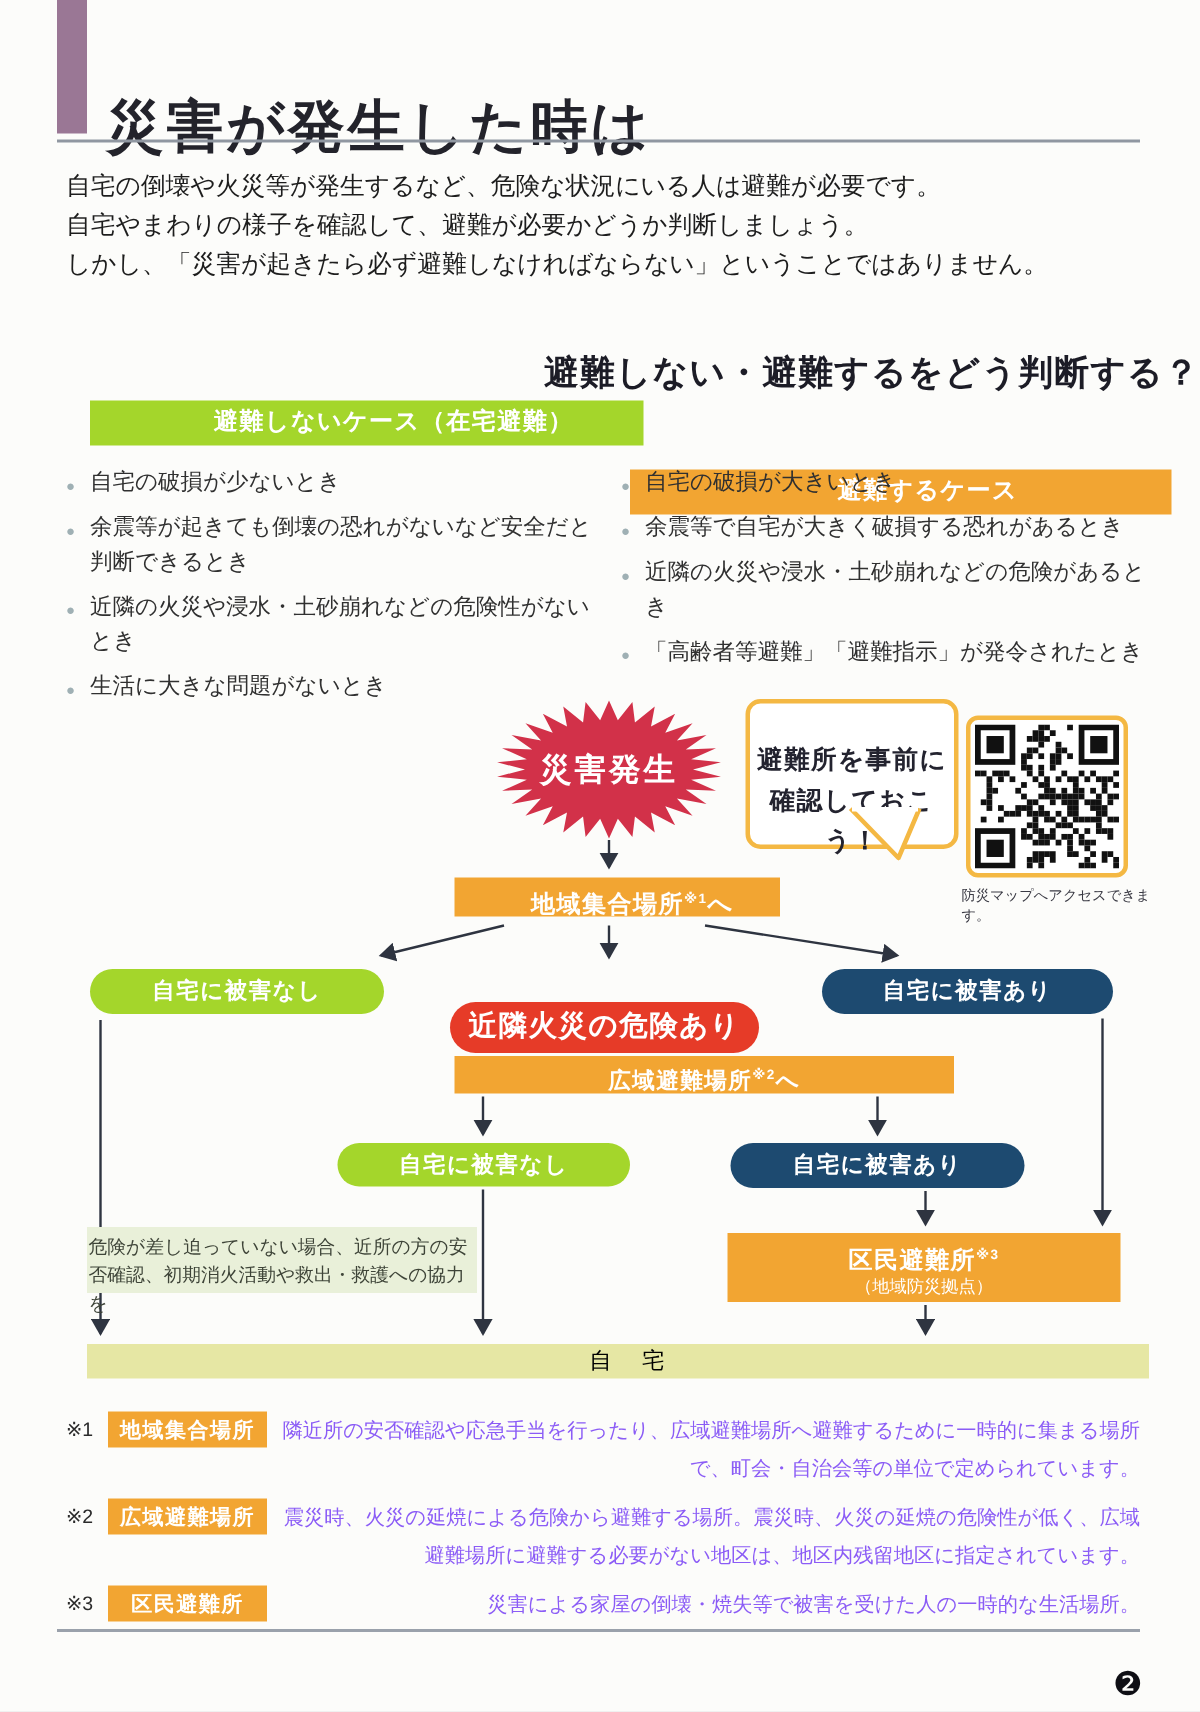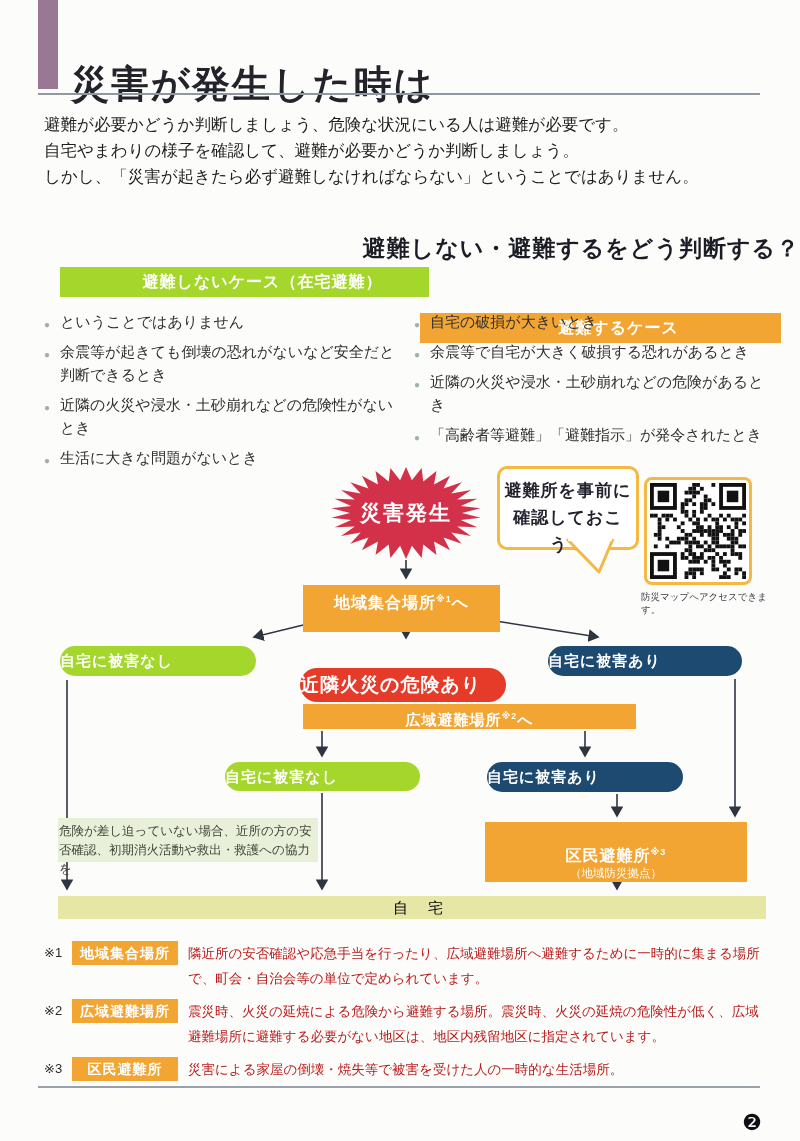--- a/index.html
+++ b/index.html
@@ -22,70 +22,70 @@
   .case-list{position:absolute;top:310px;margin:0;padding:0;list-style:none;font-size:15px;line-height:23px;color:#303030;}
   .case-list.stay{left:44px;width:362px;}
   .case-list.evac{left:414px;width:350px;}
   .case-list li{position:relative;padding-left:16px;margin-bottom:7px;}
   .case-list li::before{content:"●";position:absolute;left:0;top:3px;font-size:10px;color:#9fb0b4;}
   
   .arrows{position:absolute;left:0;top:0;width:800px;height:1141px;pointer-events:none;}
   .starburst{position:absolute;left:330px;top:466px;width:152px;height:94px;}
   .starburst svg{position:absolute;left:0;top:0;}
   .starburst .lbl{position:absolute;left:0;top:0;width:100%;height:100%;display:flex;align-items:center;justify-content:center;color:#fff;font-size:21px;font-weight:700;letter-spacing:2px;}
-  .bubble{position:absolute;left:497px;top:466px;width:136px;height:70px;background:#fff;border:3px solid #f4b843;border-radius:10px;padding-top:8px;text-align:center;font-size:17px;font-weight:700;line-height:27px;color:#23232f;letter-spacing:1px;}
+  .bubble{position:absolute;left:497px;top:466px;width:136px;height:70px;background:#fff;border:3px solid #f4b843;border-radius:10px;padding-top:24px;text-align:center;font-size:17px;font-weight:700;line-height:27px;color:#23232f;letter-spacing:1px;}
   .bubble-tail{position:absolute;left:553px;top:538px;width:84px;height:40px;overflow:visible;}
   .qr-frame{position:absolute;left:644px;top:477px;width:96px;height:96px;background:#fff;border:3px solid #f4b843;border-radius:8px;padding:3px;}
   .qr-caption{position:absolute;left:641px;top:591px;width:140px;font-size:9.5px;color:#3a3a44;}
   .fc-box{position:absolute;background:#f2a532;color:#fff;font-weight:700;text-align:center;}
   .fc-box sup{font-size:9px;}
-  .box-gather{left:303px;top:585px;width:197px;height:47px;line-height:29px;font-size:16px;letter-spacing:1px;}
+  .box-gather{left:303px;top:585px;width:197px;height:26px;line-height:29px;font-size:16px;letter-spacing:1px;padding-left:20px;}
   .box-wide{left:303px;top:704px;width:333px;height:25px;line-height:25px;font-size:15px;letter-spacing:1px;}
-  .box-shelter{left:485px;top:822px;width:262px;height:60px;padding-top:20px;box-sizing:border-box;}
+  .box-shelter{left:485px;top:822px;width:262px;height:46px;padding-top:4px;box-sizing:border-box;}
   .box-shelter .l1{font-size:16px;line-height:20px;letter-spacing:1px;}
   .box-shelter .l2{font-size:11.5px;line-height:15px;font-weight:400;}
-  .pill{position:absolute;border-radius:16px;color:#fff;font-weight:700;font-size:15px;height:30px;line-height:30px;letter-spacing:1px;}
+  .pill{position:absolute;border-radius:16px;color:#fff;font-weight:700;text-align:center;font-size:15px;height:30px;line-height:30px;letter-spacing:1px;}
   .pill.green{background:#a4d62b;}
   .pill.navy{background:#1d4a70;}
   .pill.red{background:#e63b28;height:34px;line-height:34px;border-radius:17px;font-size:19px;}
   .p-nd1{left:60px;top:646px;width:196px;}
   .p-fire{left:300px;top:644px;width:206px;margin-top:24px;}
   .p-d1{left:548px;top:646px;width:194px;}
   .p-nd2{left:225px;top:762px;width:195px;height:29px;line-height:29px;}
   .p-d2{left:487px;top:762px;width:196px;}
   .note-box{position:absolute;left:58px;top:818px;width:258px;height:36px;background:#e9f0d9;color:#3e4438;font-size:12.5px;line-height:19px;padding:4px 1px;}
   .home-bar{position:absolute;left:58px;top:896px;width:688px;height:23px;line-height:23px;background:#e6e7a4;text-align:center;font-size:15px;color:#000000;letter-spacing:8px;font-weight:400;padding-left:20px;}
   
   .notes{position:absolute;left:44px;top:941px;width:716px;}
   .note-row{display:flex;align-items:flex-start;margin-bottom:8px;}
   .note-marker{width:28px;font-size:13px;color:#2b2b2b;padding-top:4px;flex:none;}
   .note-badge{width:106px;height:24px;line-height:24px;background:#f2a532;color:#fff;font-size:14px;font-weight:700;text-align:center;letter-spacing:1px;margin-right:10px;flex:none;}
-  .note-text{flex:1;font-size:13.5px;line-height:25px;color:#b91c1c;}
+  .note-text{flex:1;font-size:13.5px;line-height:25px;color:#8b5cf6;text-align:right;}
   .footer-rule{position:absolute;left:38px;top:1086px;width:722px;height:2px;background:#9aa1ab;}
   .page-number{position:absolute;left:742px;top:1110px;font-size:22px;color:#0e0e14;}
 </style>
 </head>
 <body>
 
 <div class="page">
 
   <div class="accent-bar"></div>
   <h1 class="page-title">災害が発生した時は</h1>
   <div class="title-rule"></div>
   <div class="intro">
-    <div>避難が必要かどうか判断しましょう、危険な状況にいる人は避難が必要です。</div>
+    <div>自宅の倒壊や火災等が発生するなど、危険な状況にいる人は避難が必要です。</div>
     <div>自宅やまわりの様子を確認して、避難が必要かどうか判断しましょう。</div>
     <div>しかし、「災害が起きたら必ず避難しなければならない」ということではありません。</div>
   </div>
   <h2 class="section-heading">避難しない・避難するをどう判断する？</h2>
 
   <div class="case-header stay">避難しないケース（在宅避難）</div>
   <div class="case-header evac">避難するケース</div>
   <ul class="case-list stay">
-    <li>ということではありません</li>
+    <li>自宅の破損が少ないとき</li>
     <li>余震等が起きても倒壊の恐れがないなど安全だと判断できるとき</li>
     <li>近隣の火災や浸水・土砂崩れなどの危険性がないとき</li>
     <li>生活に大きな問題がないとき</li>
   </ul>
   <ul class="case-list evac">
     <li>自宅の破損が大きいとき</li>
     <li>余震等で自宅が大きく破損する恐れがあるとき</li>
     <li>近隣の火災や浸水・土砂崩れなどの危険があるとき</li>
     <li>「高齢者等避難」「避難指示」が発令されたとき</li>
   </ul>

